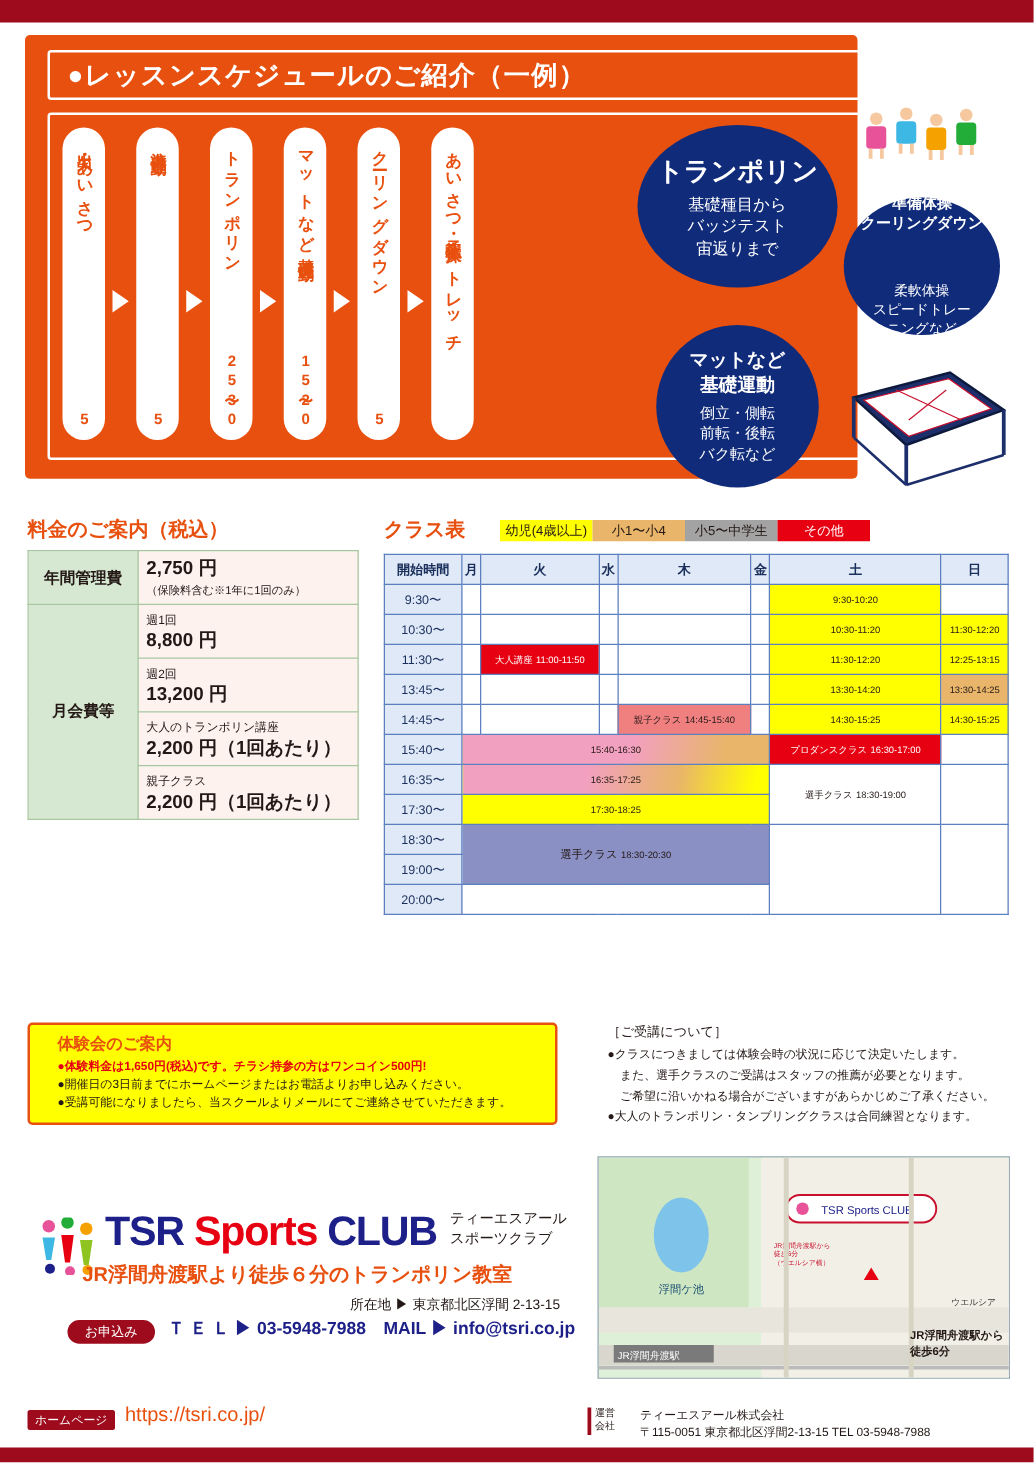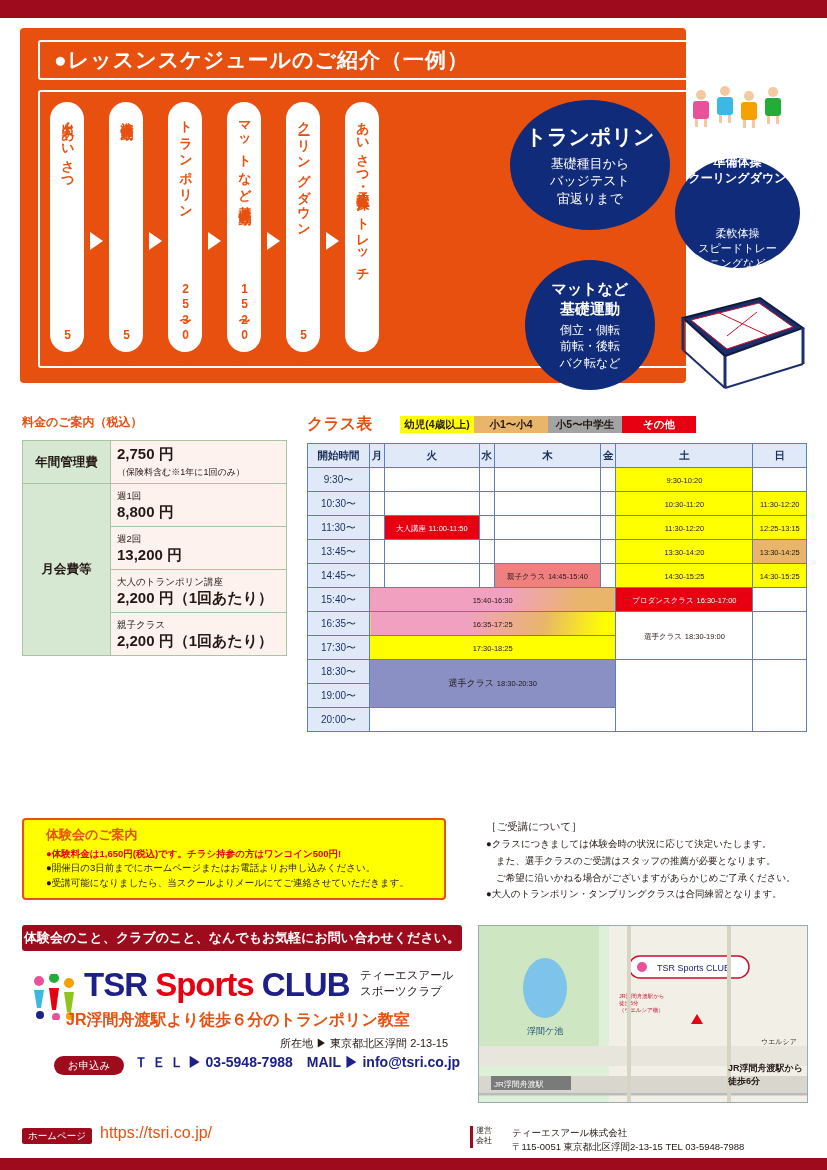--- a/index.html
+++ b/index.html
@@ -87,37 +87,37 @@
   .kid .head { width:10px;height:10px;border-radius:50%;background:#f6c8a0;margin:0 auto; }
   .kid .body { width:16px;height:18px;border-radius:3px;margin:1px auto 0 auto; }
   .kid .leg { width:12px;height:8px;margin:0 auto;border-left:3px solid #f6c8a0;border-right:3px solid #f6c8a0; }
 
   
   .tramp-ill { position:absolute; left:645px; top:248px; width:140px; height:120px; }
 
   
   .price-h {
     position:absolute; left:22px; top:414px;
-    color:#e8500f; font-size:12px; font-weight:bold;
+    color:#e8500f; font-size:16px; font-weight:bold;
   }
   .price-tbl {
     position:absolute; left:22px; top:440px; width:265px;
     border-collapse:collapse; font-size:12px;
   }
   .price-tbl td { border:1px solid #a8c6a0; padding:4px 6px; vertical-align:middle; }
   .price-tbl td.head { background:#d7e8d2; width:88px; text-align:center; font-weight:bold; font-size:12.5px;}
   .price-tbl td.val { background:#fdf2ee; }
   .price-tbl .big { font-size:15px; font-weight:bold; }
   .price-tbl .sub { font-size:9px; }
   .price-tbl .tiny { font-size:9.5px; }
 
   
   .cls-h { position:absolute; left:307px; top:414px; color:#e8500f; font-size:16px; font-weight:bold; }
   .legend { position:absolute; top:416px; display:flex; left:400px; }
-  .lg { height:17px; color:#231815; font-size:10.5px; display:flex; align-items:center; justify-content:center; font-weight:bold;text-align:center; }
+  .lg { height:17px; color:#231815; font-size:10.5px; display:flex; align-items:center; justify-content:center; font-weight:normal;text-align:center; }
   .lg.w1 { width:74px; }
 
   .grid { position:absolute; left:307px; top:443px; width:500px; height:320px; }
   .grid table { border-collapse:collapse; width:500px; font-size:10px; }
   .grid th, .grid td { border:1px solid #5b7fbf; height:24px; padding:0; text-align:center; }
   .grid th { background:#dfe9f7; font-size:10.5px; font-weight:bold; color:#1b2f5c; }
   .grid td.timecol { background:#dfe9f7; font-size:10px; color:#1b2f5c; width:62px; }
   .cellbox { font-size:7.5px; line-height:1.25; color:#231815; padding:1px 0; }
   .cellbox.white { color:#ffffff; }
 
@@ -481,21 +481,20 @@
   <div class="note">
     <div class="n-h">［ご受講について］</div>
     <ul>
       <li>●クラスにつきましては体験会時の状況に応じて決定いたします。</li>
       <li class="indent">また、選手クラスのご受講はスタッフの推薦が必要となります。</li>
       <li class="indent">ご希望に沿いかねる場合がございますがあらかじめご了承ください。</li>
       <li>●大人のトランポリン・タンブリングクラスは合同練習となります。</li>
     </ul>
   </div>
 
-  <div class="contact-band">体験会のこと、クラブのこと、なんでもお気軽にお問い合わせください。</div>
 
   <div class="logo-wrap">
     <svg class="logo-mark" viewBox="0 0 44 46">
       <circle cx="7" cy="7" r="5" fill="#e85298"></circle>
       <circle cx="22" cy="4" r="5" fill="#22ac38"></circle>
       <circle cx="37" cy="9" r="5" fill="#f5a200"></circle>
       <path d="M2 16 L12 16 L9 34 L5 34 Z" fill="#3db7e4"></path>
       <path d="M17 14 L27 14 L24 36 L20 36 Z" fill="#e60012"></path>
       <path d="M32 18 L42 18 L39 38 L35 38 Z" fill="#8fc31f"></path>
       <circle cx="8" cy="41" r="4" fill="#1d2088"></circle>

